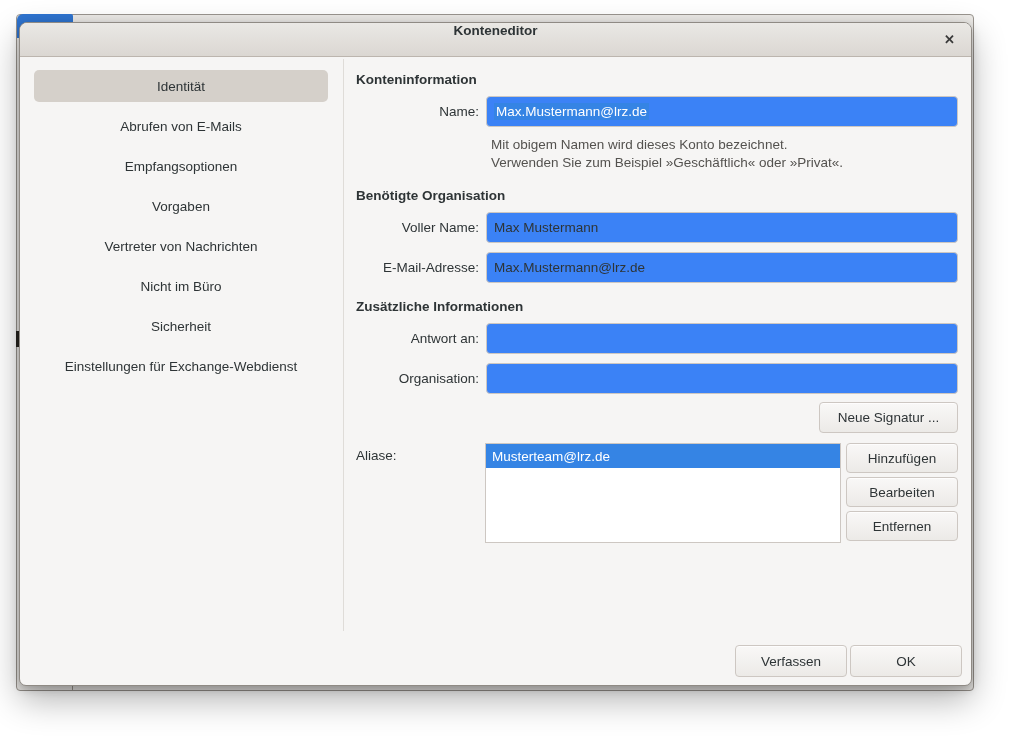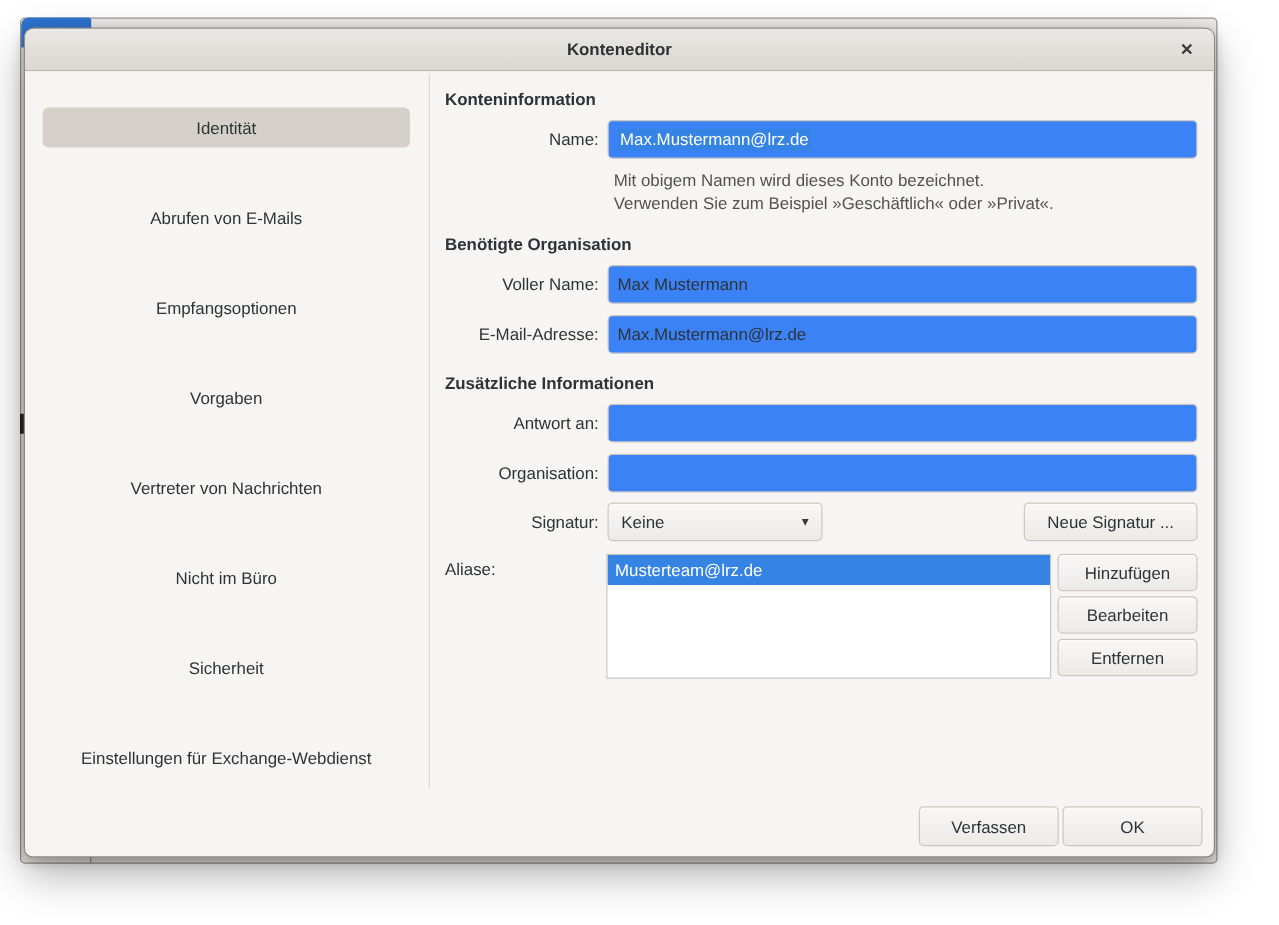--- a/index.html
+++ b/index.html
@@ -26,36 +26,36 @@
   .dialog {
     position:absolute; left:19px; top:22px; width:953px; height:664px;
     background:#f6f5f4; border:1px solid #8f8a84; border-radius:8px 8px 7px 7px;
     box-sizing:border-box;
     box-shadow:0 14px 34px rgba(0,0,0,.30), 0 3px 10px rgba(0,0,0,.20);
   }
   .titlebar {
     position:absolute; left:0; top:0; right:0; height:33px;
     background:linear-gradient(#eae8e5, #dbd7d2);
     border-bottom:1px solid #bcb5ae; border-radius:7px 7px 0 0;
-    display:flex; align-items:center; justify-content:center;
+    display:flex; align-items:flex-start; justify-content:center;
   }
   .title { font-weight:bold; font-size:13.5px; }
   .close-btn {
     position:absolute; right:13px; top:0; height:100%;
     display:flex; align-items:center; font-size:13px; font-weight:bold; color:#3a3a3a;
     cursor:pointer; padding:0 3px;
   }
 
   
   .sidebar {
     position:absolute; left:0; top:34px; width:322px;
     display:flex; flex-direction:column; gap:8px; padding-top:13px;
   }
   .sidebar-item {
-    height:32px; margin:16px 14px; border-radius:5px;
+    height:32px; margin:0 14px; border-radius:5px;
     display:flex; align-items:center; justify-content:center;
     font-size:13.5px; cursor:pointer;
   }
   .sidebar-item.selected { background:#d5d0ca; }
   .v-sep { position:absolute; left:323px; top:36px; width:1px; height:572px; background:#dfdcd8; }
 
   
   .heading { position:absolute; left:336px; font-weight:bold; font-size:13.5px; }
   .row {
     position:absolute; left:336px; width:602px; height:30px;
@@ -183,27 +183,20 @@
   <div class="row r-reply">
     <span class="lbl">Antwort an:</span>
     <input class="inp" type="text" value="" style="">
   </div>
 
   <div class="row r-org">
     <span class="lbl">Organisation:</span>
     <input class="inp" type="text" value="" style="">
   </div>
 
-  <div class="row r-sig">
-    <span class="lbl">Signatur:</span>
-    <div class="btn dropdown">
-      <span>Keine</span>
-      <span class="dd-arrow">▾</span>
-    </div>
-  </div>
   <div class="btn new-sig">Neue Signatur ...</div>
 
   <div class="aliase-label">Aliase:</div>
   <div class="alias-list">
     <div class="alias-row selected">
       <span>Musterteam@lrz.de</span>
     </div>
   </div>
   <div class="btn alias-btn b0">Hinzufügen</div>
   <div class="btn alias-btn b1">Bearbeiten</div>

